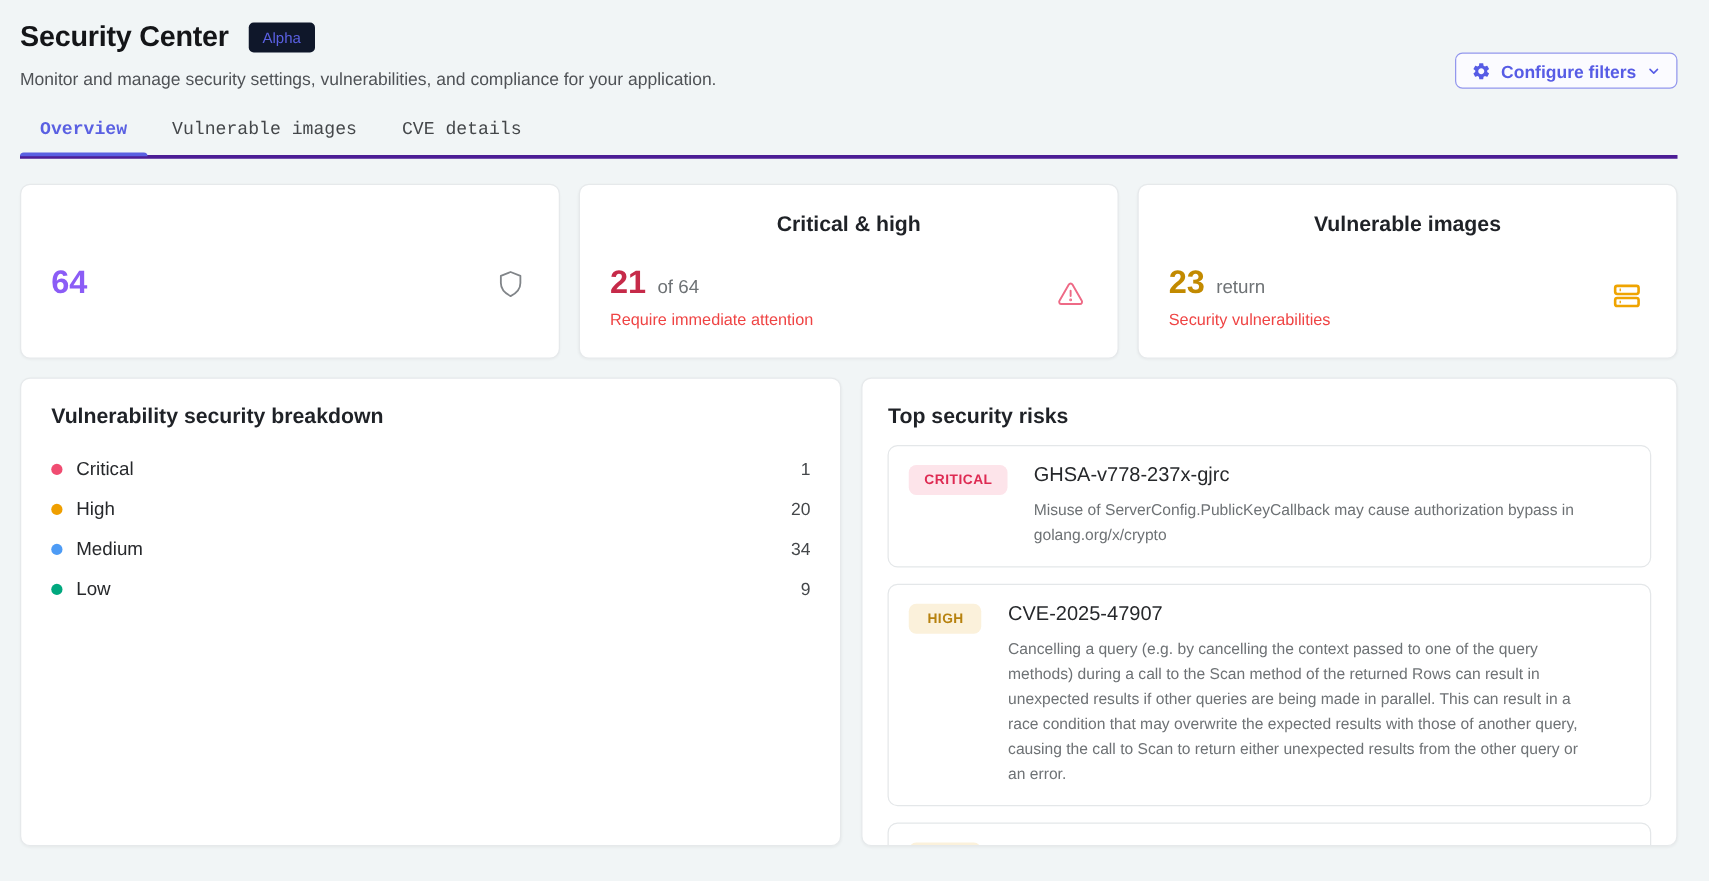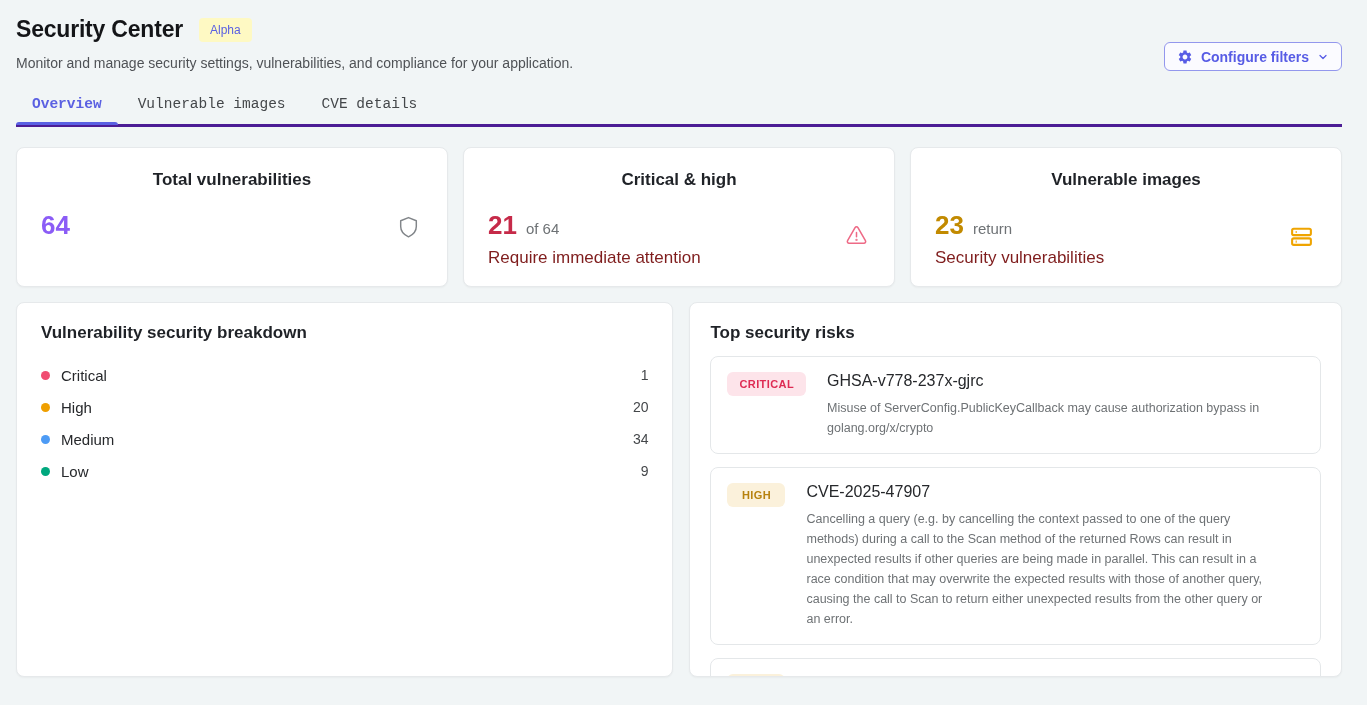--- a/index.html
+++ b/index.html
@@ -9,21 +9,21 @@
     font-family:"Liberation Sans","DejaVu Sans",sans-serif;
     color:#17191E;
     overflow:hidden;
   }
   .page { width:1356px; height:705px; padding:16px 14px 0 16px; position:relative; }
 
   
   .header-row { display:flex; align-items:center; }
   .page-title { font-size:23px; font-weight:700; letter-spacing:-0.2px; color:#141518; }
   .alpha-badge {
-    margin-left:16px; background:#fef9c3; color:#5A60E2;
+    margin-left:16px; background:#0f172a; color:#5A60E2;
     font-size:12px; font-weight:400; padding:5px 11px; border-radius:4px;
   }
   .configure-btn {
     position:absolute; right:14px; top:42px; height:29px;
     display:flex; align-items:center; gap:8px;
     border:1px solid #9397ED; border-radius:6px; background:#FBFBFF;
     padding:0 12px; color:#575CE5; font-size:14px; font-weight:700; cursor:pointer;
   }
   .subtitle { margin-top:12px; font-size:14px; color:#4F5256; }
 
@@ -45,21 +45,21 @@
     box-shadow:0 1px 2px rgba(0,0,0,0.04);
   }
   .summary-grid { margin-top:20px; display:grid; grid-template-columns:1fr 1fr 1fr; gap:15px; }
   .summary-card { height:140px; position:relative; }
   .summary-title { text-align:center; padding-top:22px; font-size:17px; font-weight:600; color:#1F2227; }
   .stat-row { position:absolute; left:24px; top:62px; display:flex; align-items:baseline; gap:9px; }
   .stat-value { font-size:26px; font-weight:700; color:#8b5cf6; }
   .stat-value.red { color:#C62A49; }
   .stat-value.amber { color:#C28A00; }
   .stat-unit { font-size:15px; color:#6E7275; }
-  .stat-subtext { position:absolute; left:24px; top:100px; font-size:17px; color:#7f1d1d; }
+  .stat-subtext { position:absolute; left:24px; top:100px; font-size:13px; color:#ef4444; }
   .card-icon { position:absolute; right:26px; top:66px; }
   .card-icon.low { top:76px; }
 
   
   .bottom-grid { margin-top:15px; display:grid; grid-template-columns:664fr 659fr; gap:16px; }
   .panel { height:375px; padding:20px 24px; }
   .panel-title { font-size:17px; font-weight:600; color:#1F2227; }
 
   .breakdown-rows { margin-top:16px; }
   .breakdown-row { display:flex; align-items:center; height:32px; }
@@ -109,21 +109,20 @@
 
   <div class="tabs">
     <div class="tab active">Overview</div>
     <div class="tab">Vulnerable images</div>
     <div class="tab">CVE details</div>
   </div>
 
   <div class="summary-grid">
 
     <div class="card summary-card">
-      <div class="summary-title">Total vulnerabilities</div>
       <div class="stat-row">
         <span class="stat-value">64</span>
       </div>
       <span class="card-icon">
         <svg width="25" height="27" viewBox="0 0 24 24" fill="none" stroke="#818589" stroke-width="1.4" stroke-linejoin="round">
           <path d="M12 2.5 L19.5 5.5 V11 C19.5 16.5 14.5 19.8 12 21 C9.5 19.8 4.5 16.5 4.5 11 V5.5 Z"></path>
         </svg>
       </span>
     </div>
 

